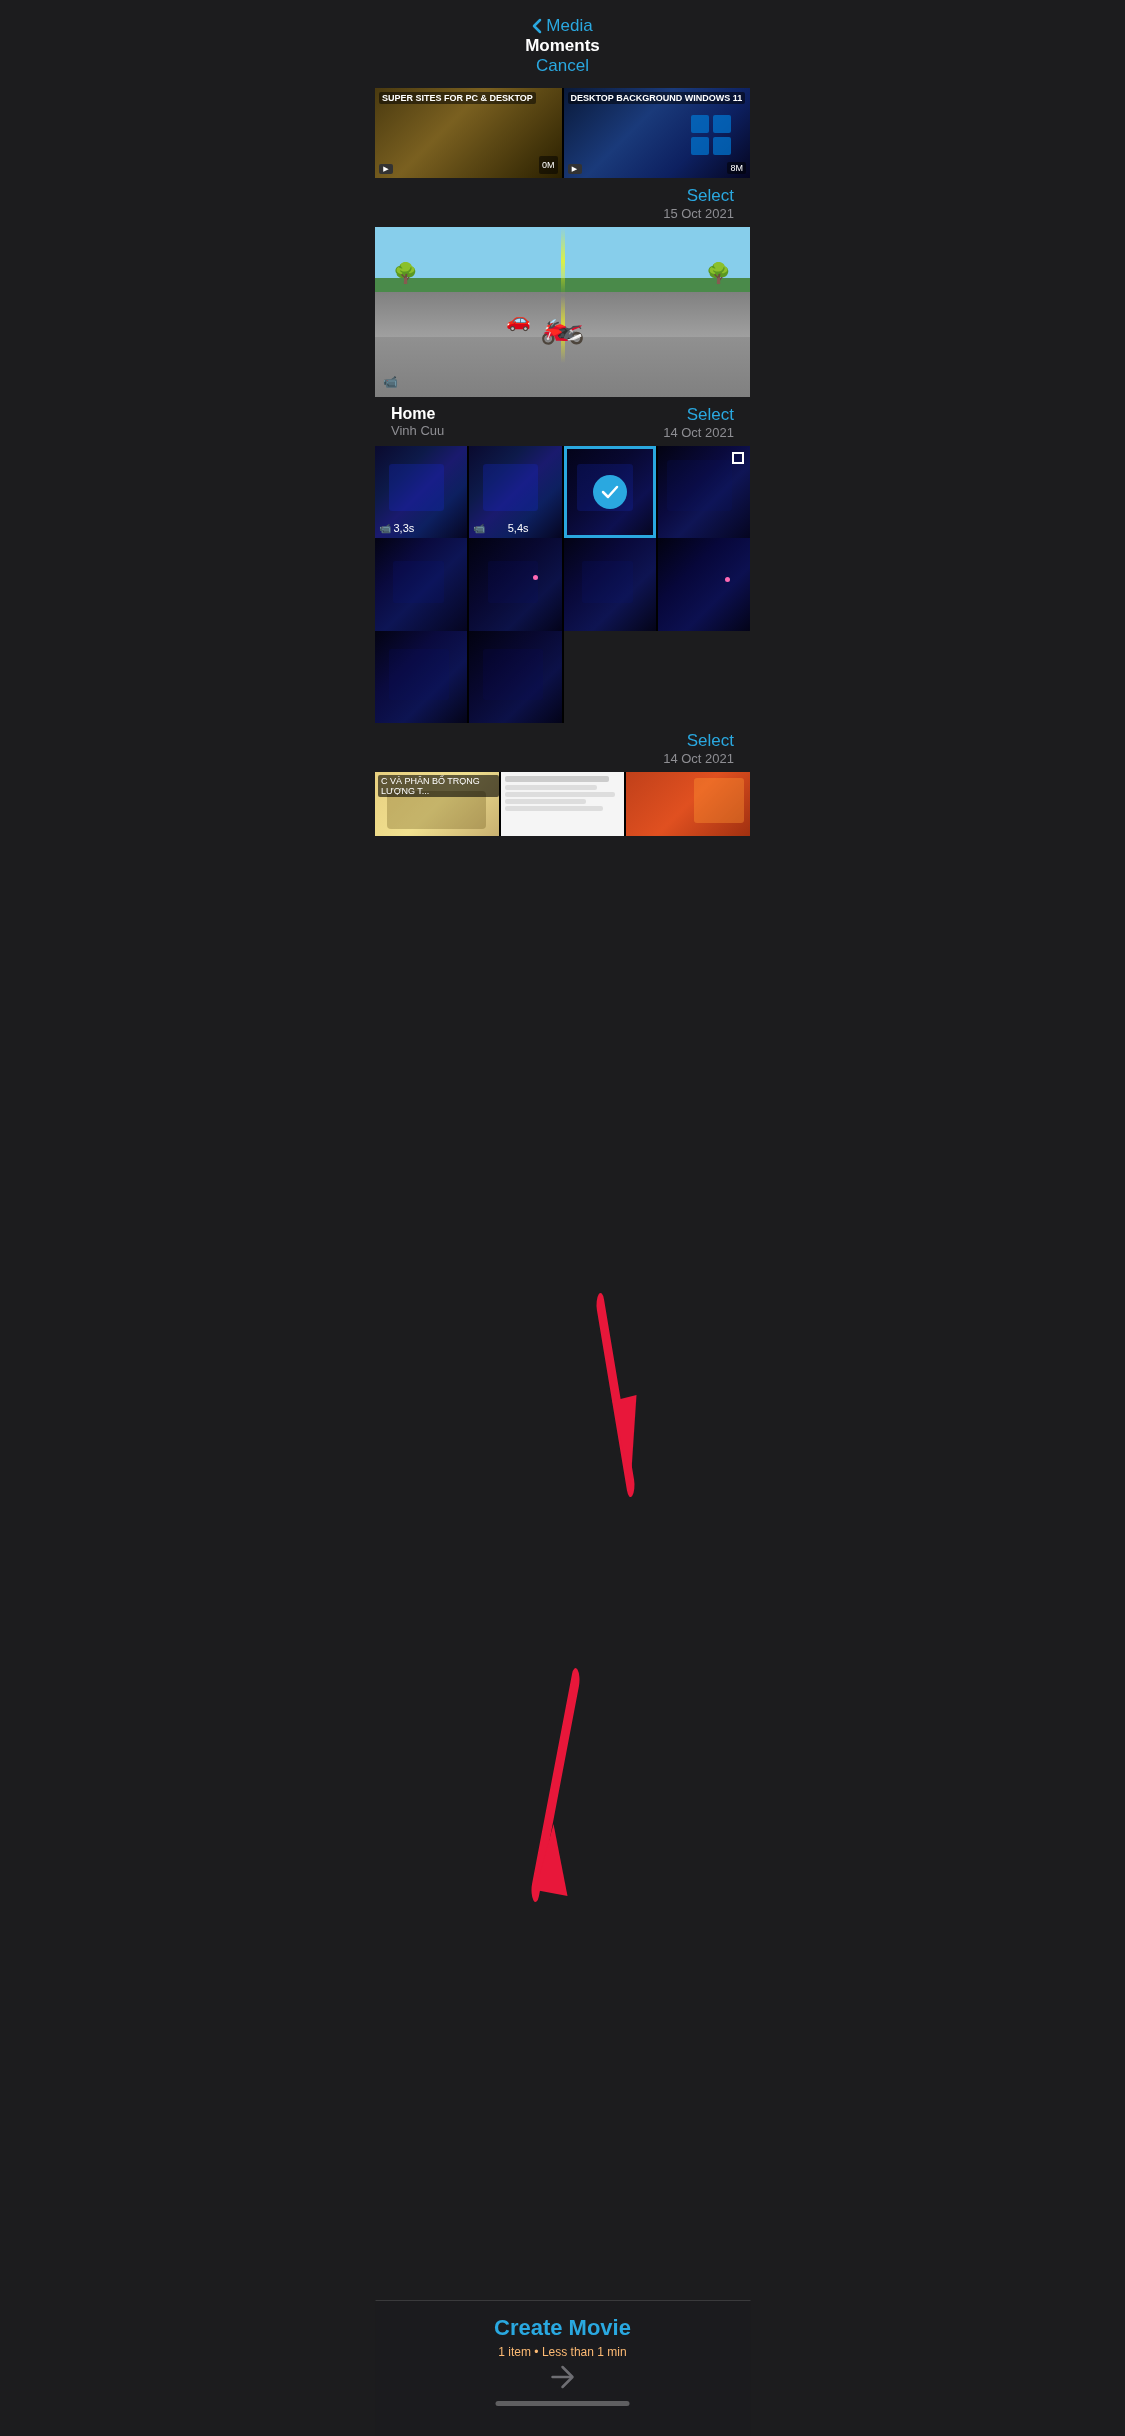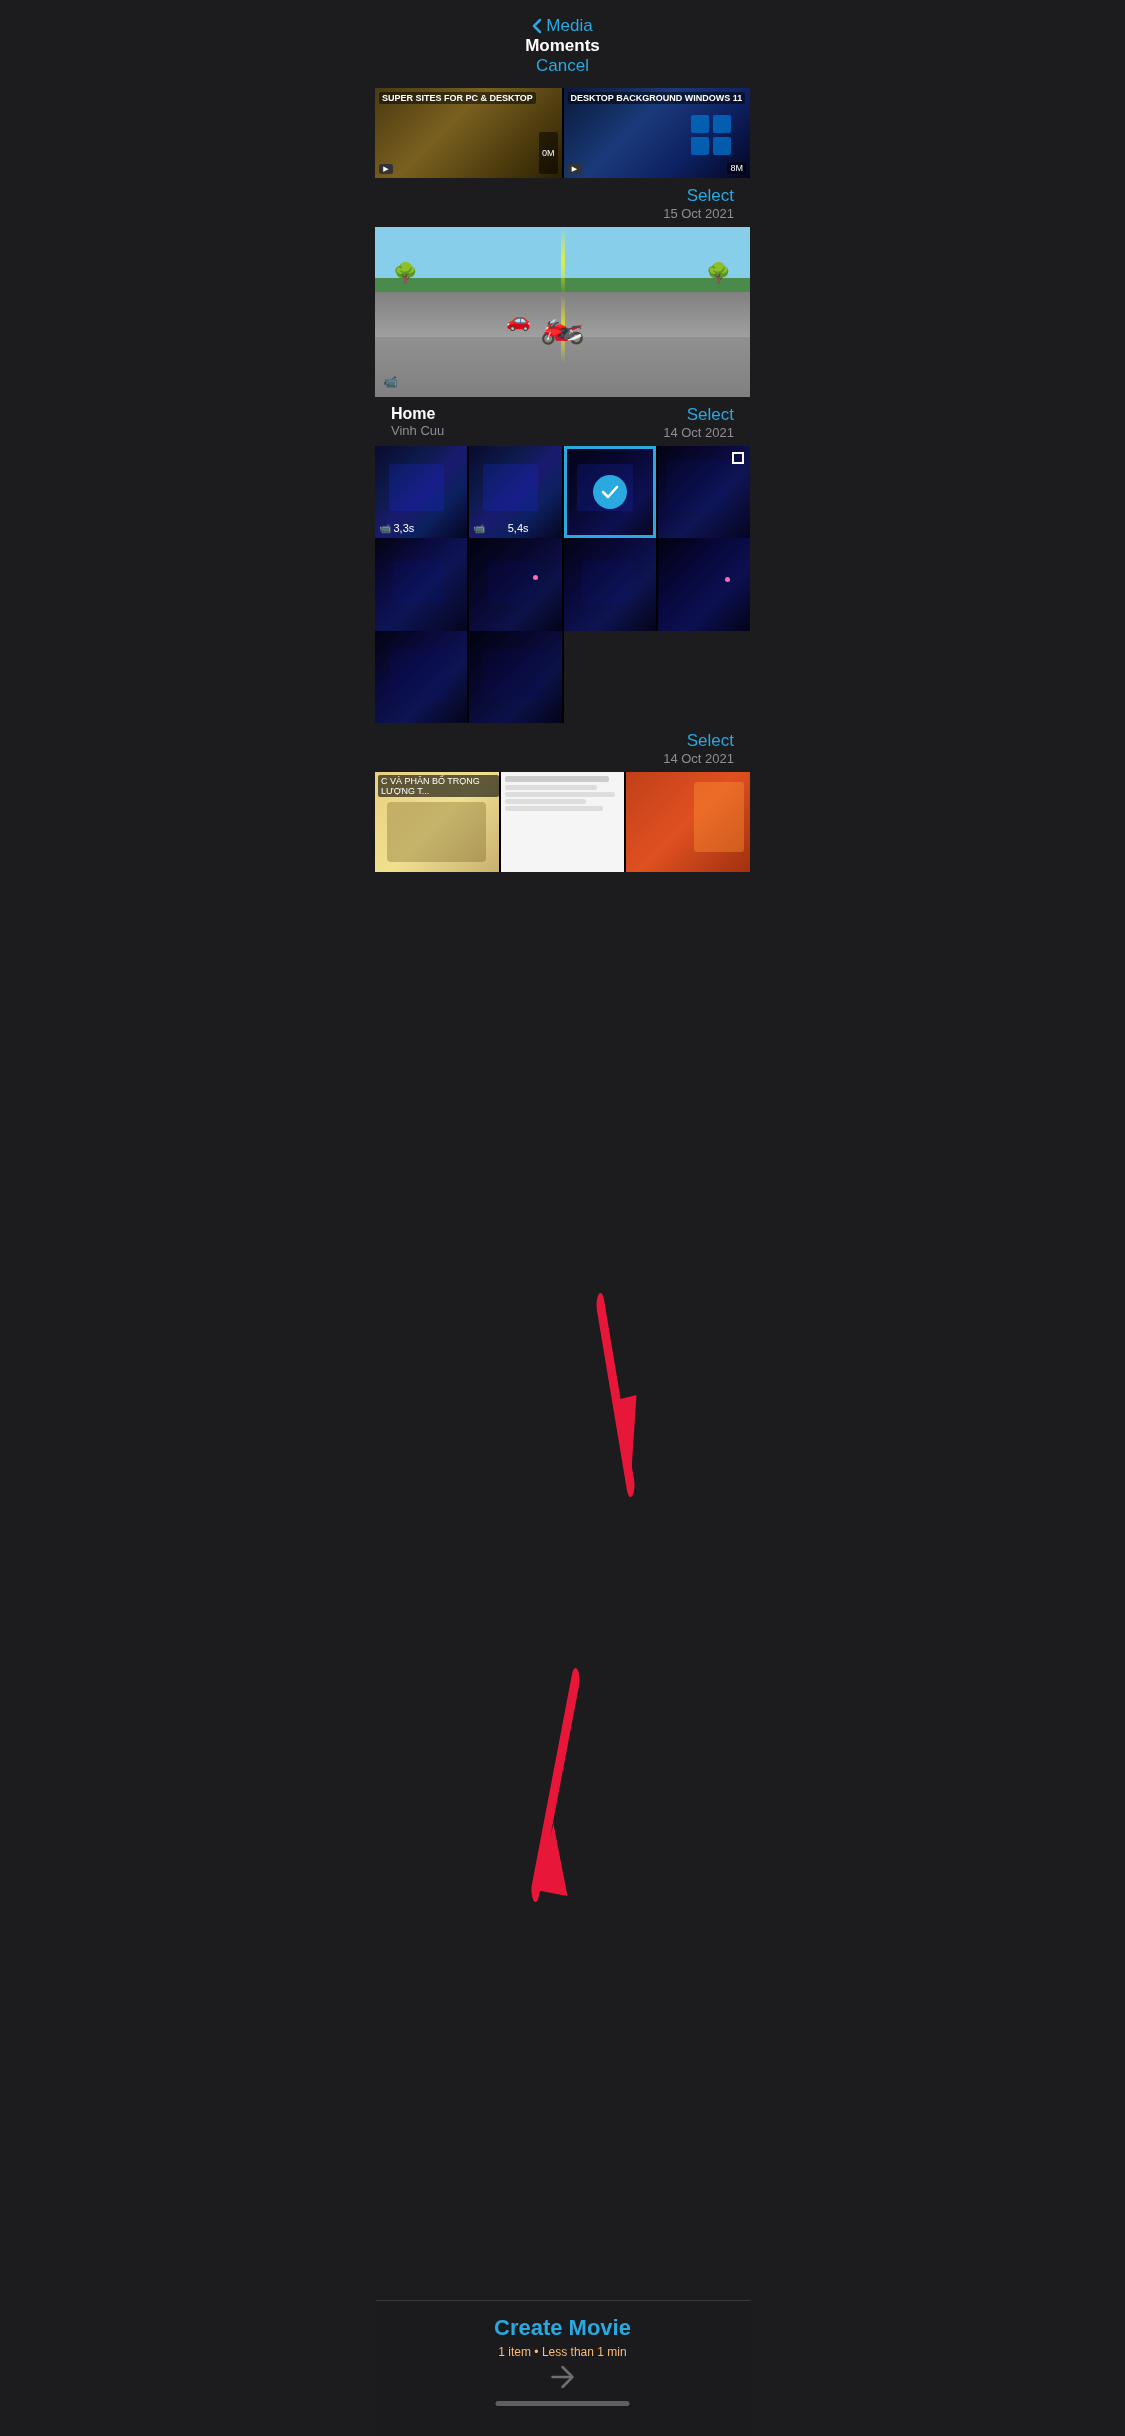--- a/index.html
+++ b/index.html
@@ -194,21 +194,21 @@
     .section-wrapper {
       position: relative;
     }
 
     
     .bottom-partial {
       display: flex;
       gap: 2px;
       background: #000;
       overflow: hidden;
-      height: 100px;
+      height: 64px;
     }
 
     .bottom-partial-thumb {
       flex: 1;
       background: #2c2c2e;
       position: relative;
       overflow: hidden;
     }
   </style>
 </head>
@@ -231,21 +231,21 @@
 
     <div class="top-partial-row">
       <div class="partial-thumb">
         <div style="width:100%;height:100%;background:linear-gradient(135deg,#4a3a10 0%,#7a6020 40%,#2a2000 100%);"></div>
         <div class="thumb-text-overlay">SUPER SITES FOR PC &amp; DESKTOP</div>
 
         <div style="position:absolute;bottom:4px;left:4px;width:14px;height:10px;background:#333;border-radius:2px;display:flex;align-items:center;justify-content:center;">
           <span style="font-size:7px;color:#fff;">▶</span>
         </div>
 
-        <div style="position:absolute;bottom:4px;right:4px;font-size:9px;color:#fff;background:rgba(0,0,0,0.5);padding:16px 3px;border-radius:2px;">0M</div>
+        <div style="position:absolute;bottom:4px;right:4px;font-size:9px;color:#fff;background:rgba(0,0,0,0.5);padding:4px 3px;border-radius:2px;">0M</div>
       </div>
       <div class="partial-thumb">
         <div style="width:100%;height:100%;background:linear-gradient(135deg,#0a1a3a 0%,#1a3a7a 40%,#0d2060 70%,#050520 100%);"></div>
         <div class="thumb-text-overlay">DESKTOP BACKGROUND WINDOWS 11</div>
         <div style="position:absolute;bottom:4px;left:4px;width:14px;height:10px;background:#333;border-radius:2px;display:flex;align-items:center;justify-content:center;">
           <span style="font-size:7px;color:#fff;">▶</span>
         </div>
         <div style="position:absolute;bottom:4px;right:4px;font-size:9px;color:#fff;background:rgba(0,0,0,0.5);padding:1px 3px;border-radius:2px;">8M</div>
 
         <div style="position:absolute;top:30%;right:10%;width:40px;height:40px;opacity:0.7;">

